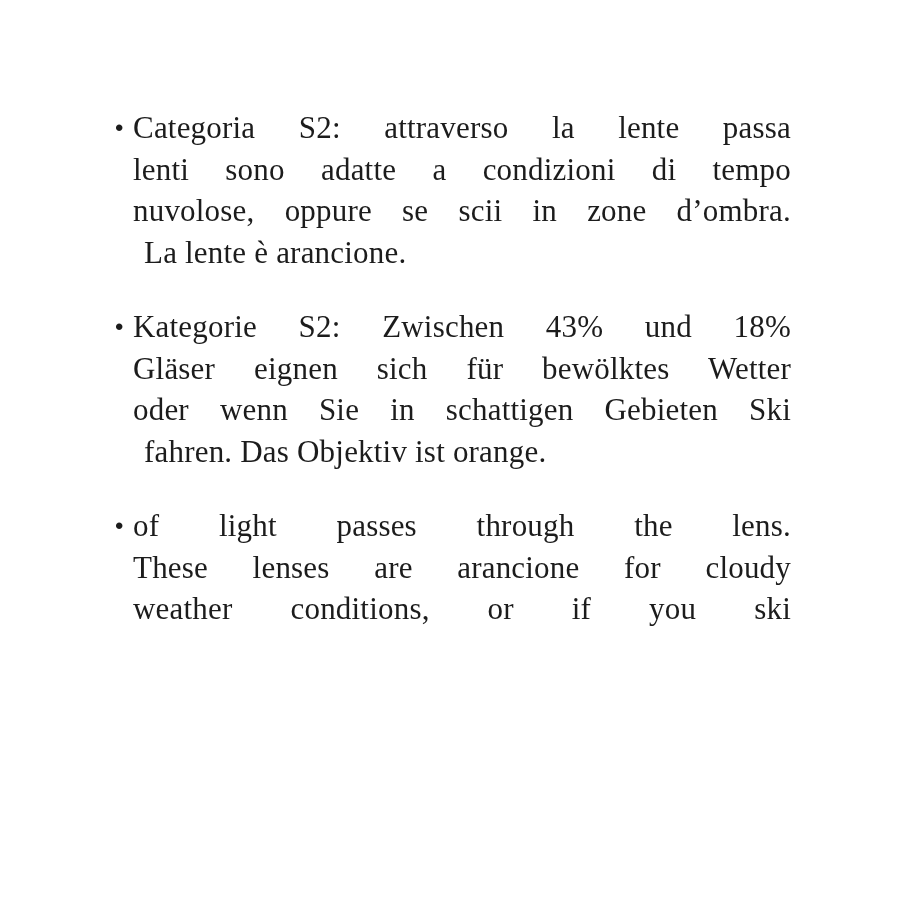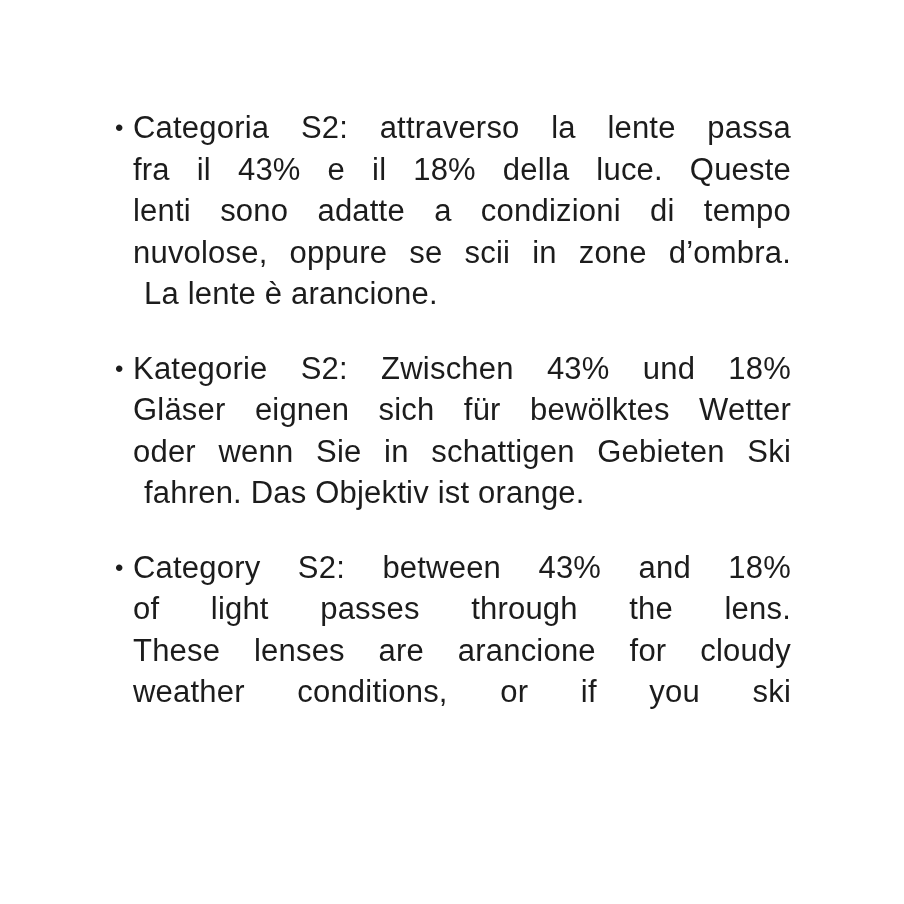--- a/index.html
+++ b/index.html
@@ -38,58 +38,57 @@
     color: #1c1c1c;
   }
   .line {
     font-size: 31px;
     line-height: 41.5px;
     letter-spacing: 0.2px;
     text-align: justify;
     text-align-last: justify;
     white-space: normal;
     color: #1c1c1c;
+    font-family: Liberation Serif, serif;
   }
   .line.last {
     text-align: left;
     text-align-last: left;
     margin-left: 11px;
   }
 </style>
 </head>
 <body>
 
 <div class="page">
   <div class="text-block">
 
     <div class="item">
       <span class="bullet">•</span>
       <div>
         <div class="line">Categoria S2: attraverso la lente passa</div>
-        <div class="line">fra il 43% e il 18% della luce. Queste</div>
         <div class="line">lenti sono adatte a condizioni di tempo</div>
         <div class="line">nuvolose, oppure se scii in zone d’ombra.</div>
         <div class="line last">La lente è arancione.</div>
       </div>
     </div>
 
     <div class="item">
       <span class="bullet">•</span>
       <div>
         <div class="line">Kategorie S2: Zwischen 43% und 18%</div>
         <div class="line">Gläser eignen sich für bewölktes Wetter</div>
         <div class="line">oder wenn Sie in schattigen Gebieten Ski</div>
         <div class="line last">fahren. Das Objektiv ist orange.</div>
       </div>
     </div>
 
     <div class="item">
       <span class="bullet">•</span>
       <div>
-        <div class="line">Category S2: between 43% and 18%</div>
         <div class="line">of light passes through the lens.</div>
         <div class="line">These lenses are arancione for cloudy</div>
         <div class="line">weather conditions, or if you ski</div>
       </div>
     </div>
 
   </div>
 </div>
 
 </body></html>

